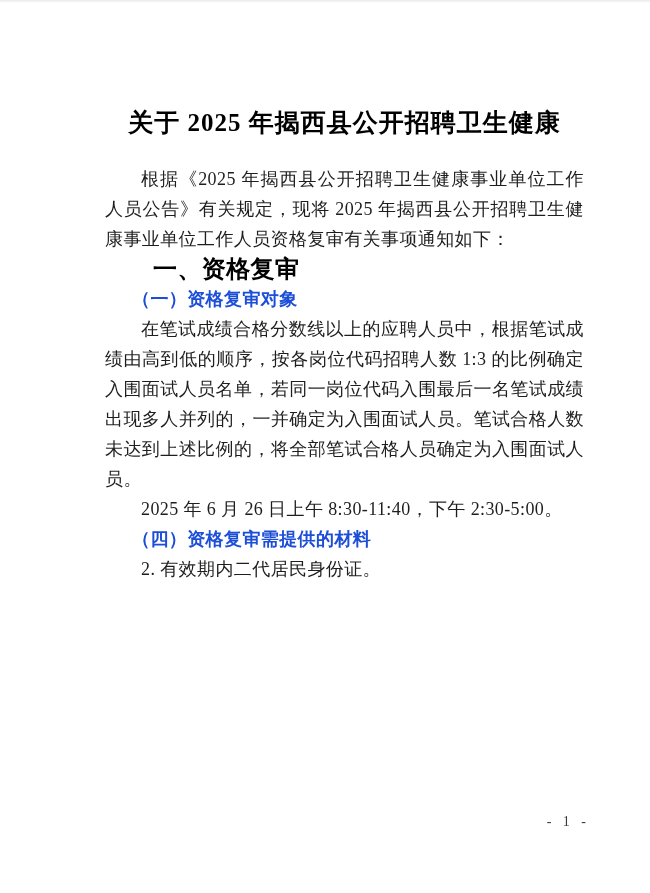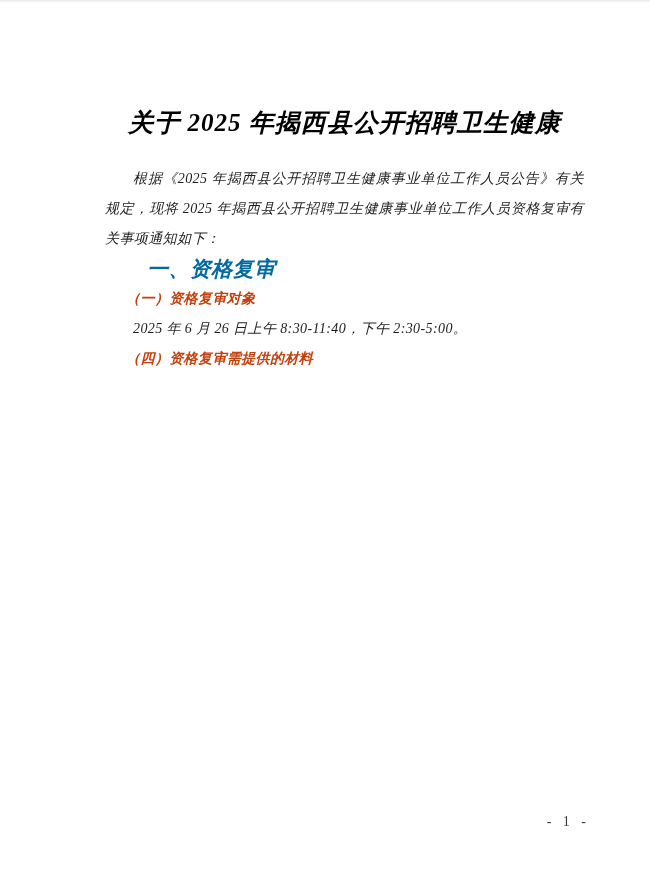--- a/index.html
+++ b/index.html
@@ -19,52 +19,51 @@
     position: absolute;
     top: 0; left: 0; right: 0;
     height: 3px;
     background: linear-gradient(to bottom, #e9e9e9, #ffffff);
   }
   .page {
     box-sizing: border-box;
     width: 650px;
     height: 893px;
     padding: 103px 66px 0 105px;
-    font-style: italic;
   }
   .doc-title {
     font-size: 25px;
     line-height: 39px;
     font-weight: 700;
     text-align: center;
     color: #000000;
     margin: 0 0 22px 0;
     letter-spacing: 1px;
   }
   .block {
-    font-size: 14px;
+    font-size: 18px;
     line-height: 30px;
     margin: 0;
     text-align: justify;
     letter-spacing: 0.4px;
   }
   .para {
     text-indent: 2em;
   }
   .h1 {
     font-weight: 700;
     text-indent: 2em;
-    color: #0369a1;
+    color: #000000;
     font-family: "Liberation Sans", "DejaVu Sans", sans-serif;
-    font-size: 21px;
+    font-size: 24px;
   }
   .h2 {
     font-weight: 700;
     text-indent: 1.5em;
-    color: #c2410c;
+    color: #1d4ed8;
   }
   .page-number {
     position: absolute;
     top: 814px;
     right: 60px;
     font-size: 14px;
     letter-spacing: 4px;
     color: #3a3a3a;
   }
 </style>
@@ -73,18 +72,20 @@
 
 <div class="scan-edge"></div>
 
 <div class="page">
 
   <h1 class="doc-title"><span>关于 2025 年揭西县公开招聘卫生健康</span><br></h1>
 
   <p class="block para">根据《2025 年揭西县公开招聘卫生健康事业单位工作人员公告》有关规定，现将 2025 年揭西县公开招聘卫生健康事业单位工作人员资格复审有关事项通知如下：</p>
   <p class="block h1">一、资格复审</p>
   <p class="block h2">（一）资格复审对象</p>
+  <p class="block para">在笔试成绩合格分数线以上的应聘人员中，根据笔试成绩由高到低的顺序，按各岗位代码招聘人数 1:3 的比例确定入围面试人员名单，若同一岗位代码入围最后一名笔试成绩出现多人并列的，一并确定为入围面试人员。笔试合格人数未达到上述比例的，将全部笔试合格人员确定为入围面试人员。</p>
   <p class="block para">2025 年 6 月 26 日上午 8:30-11:40，下午 2:30-5:00。</p>
   <p class="block h2">（四）资格复审需提供的材料</p>
+  <p class="block para">2. 有效期内二代居民身份证。</p>
 
 </div>
 
 <div class="page-number">- 1 -</div>
 
 </body></html>

